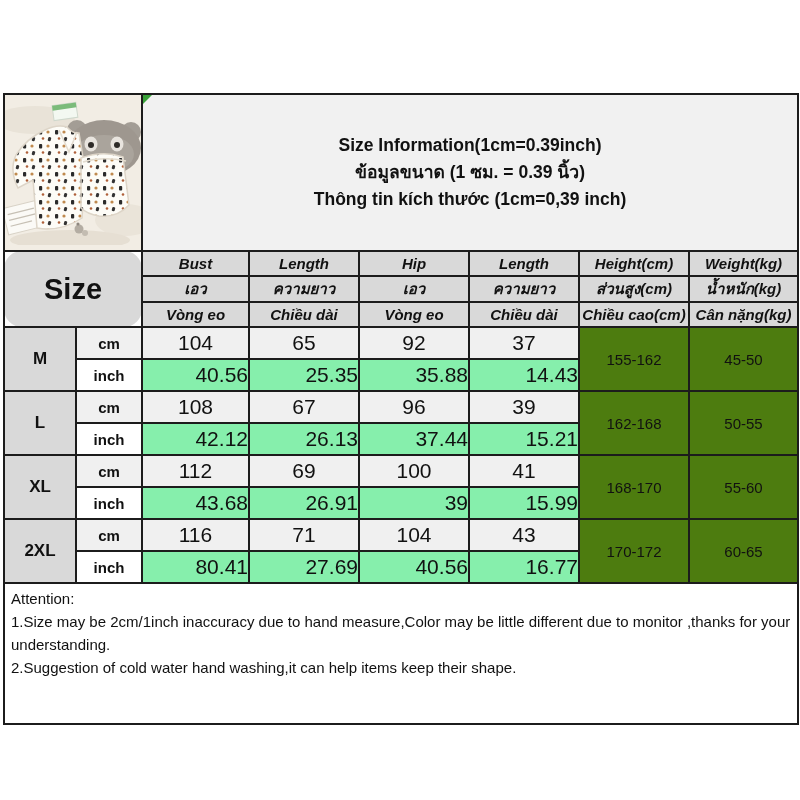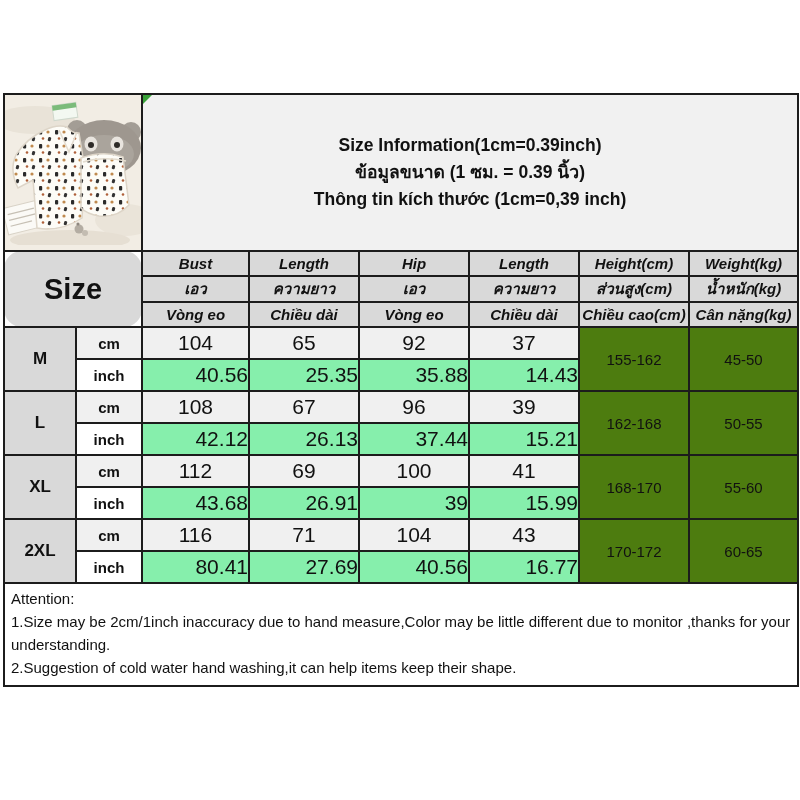--- a/index.html
+++ b/index.html
@@ -8,21 +8,21 @@
     font-family:"Liberation Sans","DejaVu Sans",sans-serif;
     color:#111;position:relative;
   }
   .sheet{position:absolute;left:3px;top:93px;}
   table{border-collapse:collapse;table-layout:fixed;width:794px;}
   td{border:2px solid #1c1c1c;text-align:center;vertical-align:middle;padding:0;overflow:hidden;}
 
   tr.r-band{height:145px;}
   tr.r-hdr{height:25px;}
   tr.r-data{height:32px;}
-  tr.r-att{height:103px;padding-left:12px;}
+  tr.r-att{height:141px;padding-left:12px;}
 
   .photo-cell{background:#f2ede4;padding:0;}
   .photo-cell svg{display:block;}
 
   .title-cell{background:#f1f1f1;}
   .title-wrap{position:relative;width:100%;height:155px;display:flex;align-items:center;justify-content:center;}
   .corner{position:absolute;left:0;top:0;width:0;height:0;
           border-top:9px solid #3aa23a;border-right:9px solid transparent;}
   .title-lines{font-weight:bold;font-size:17.5px;line-height:27px;text-align:center;}
 

